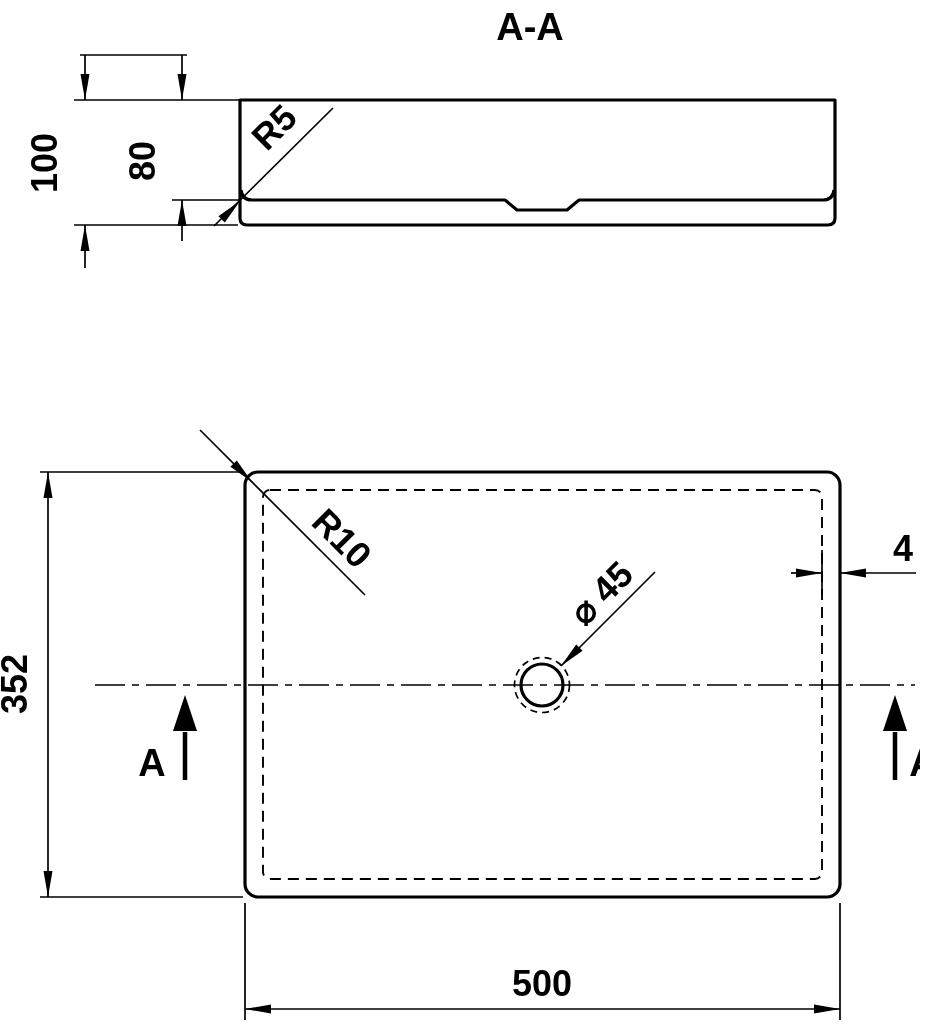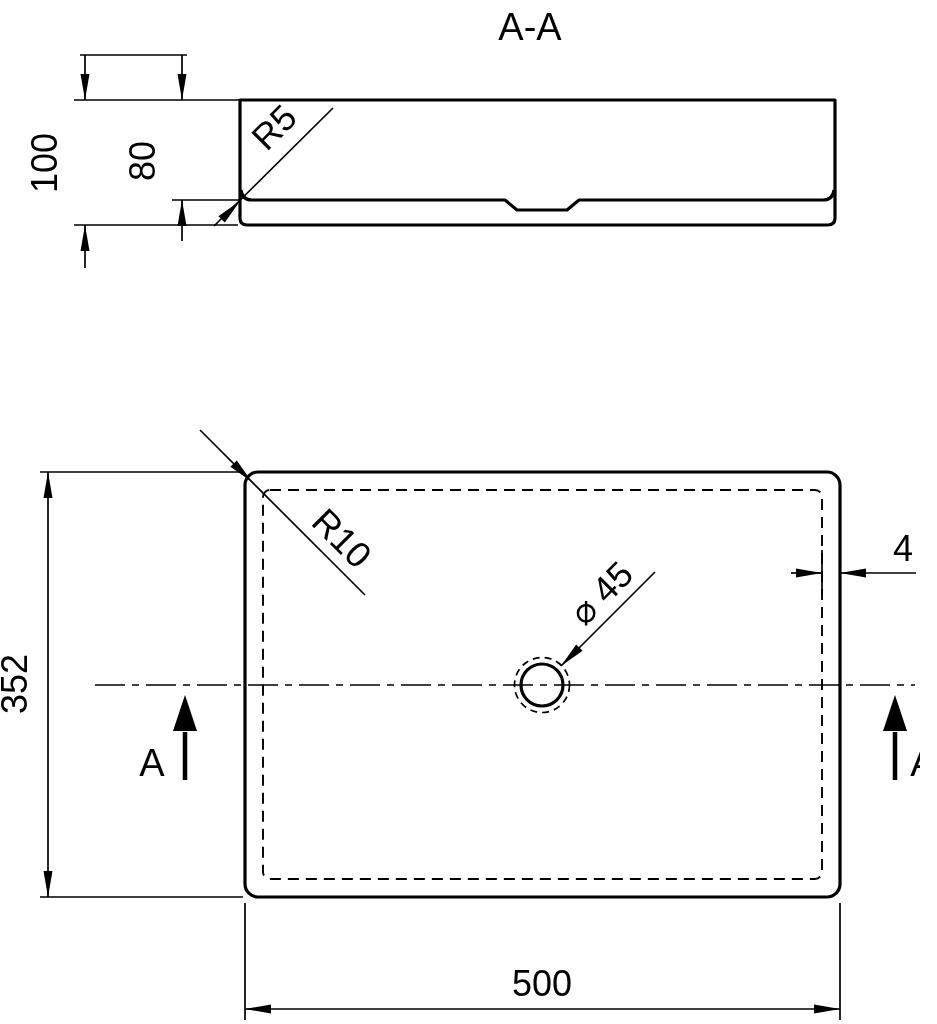--- a/index.html
+++ b/index.html
@@ -7,20 +7,21 @@
     padding: 0;
     background: #ffffff;
     font-family: "Liberation Sans", sans-serif;
   }
   .stage {
     position: relative;
     width: 920px;
     height: 1024px;
     background: #ffffff;
     overflow: hidden;
+    font-weight: bold;
   }
   svg { display: block; }
   .outline  { fill: none; stroke: #000000; stroke-width: 3.2; stroke-linejoin: round; }
   .thin     { fill: none; stroke: #000000; stroke-width: 1.7; }
   .thick-tail { fill: none; stroke: #000000; stroke-width: 4.5; }
   .dashed   { fill: none; stroke: #000000; stroke-width: 1.9; stroke-dasharray: 11 7; }
   .dashcirc { fill: none; stroke: #000000; stroke-width: 1.7; stroke-dasharray: 7 5; }
   .centerline { fill: none; stroke: #000000; stroke-width: 1.7; stroke-dasharray: 30 7 7 7; }
   .arrow    { fill: #000000; stroke: none; }
   .dimtext  { font-family: "Liberation Sans", sans-serif; font-size: 36px; fill: #000000; }

